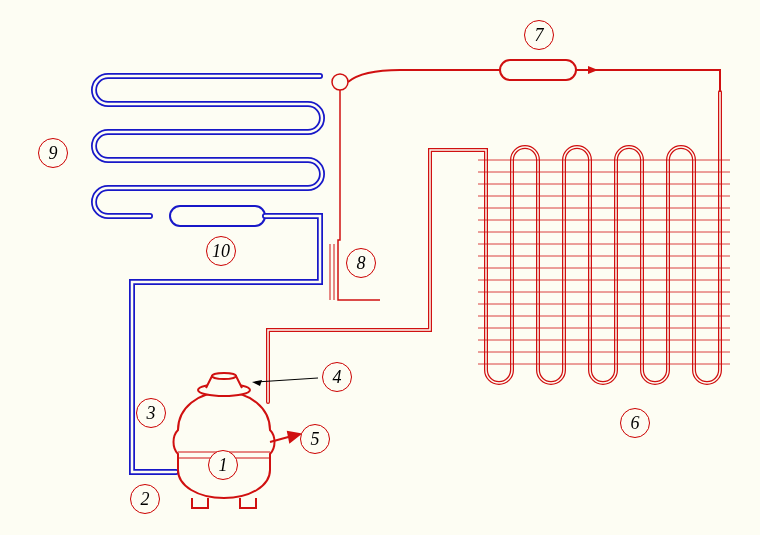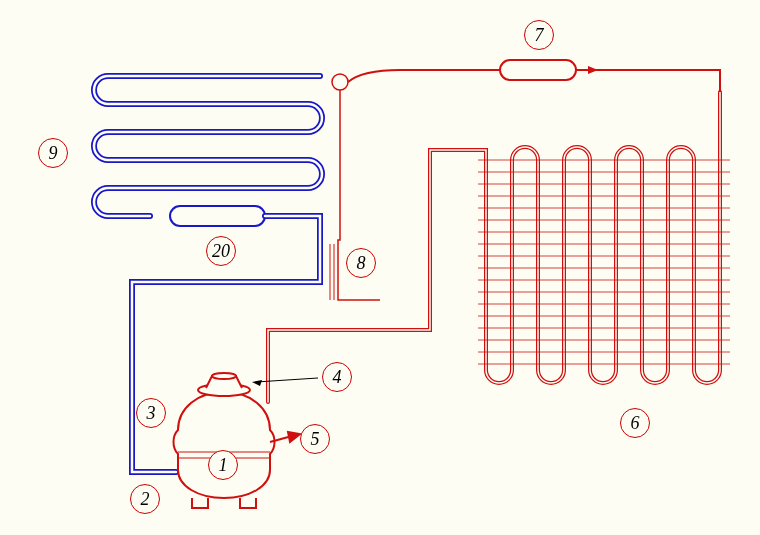--- a/index.html
+++ b/index.html
@@ -192,16 +192,16 @@
 <div class="callout" style="left:524px;top:20px">
       <span>7</span>
     </div>
 <div class="callout" style="left:346px;top:248px">
       <span>8</span>
     </div>
 <div class="callout" style="left:38px;top:138px">
       <span>9</span>
     </div>
 <div class="callout" style="left:206px;top:236px">
-      <span>20</span>
+      <span>10</span>
     </div>
 
 </div>
 
 </body></html>

